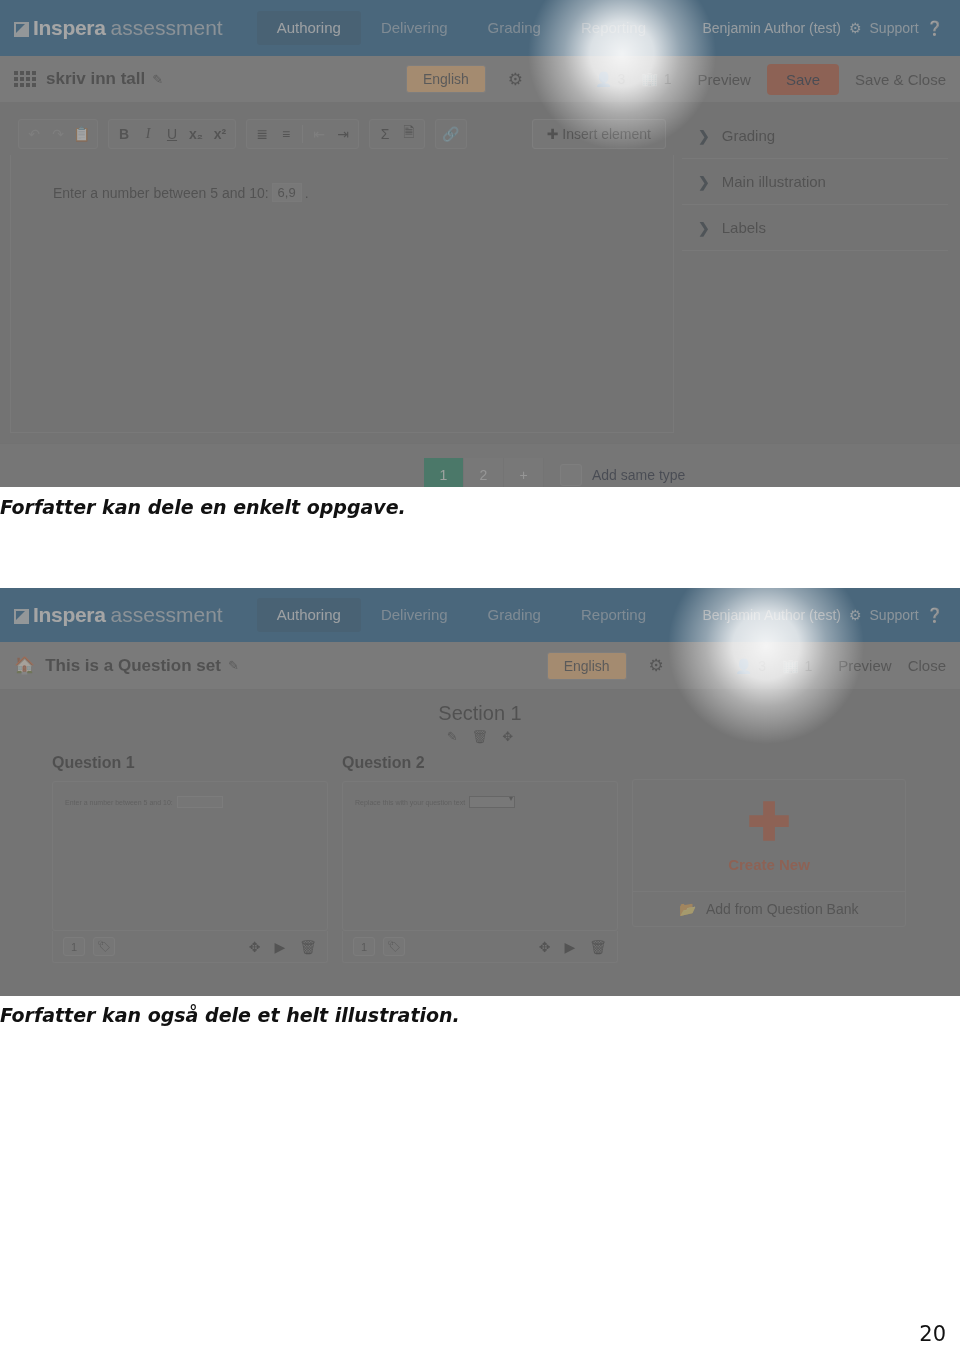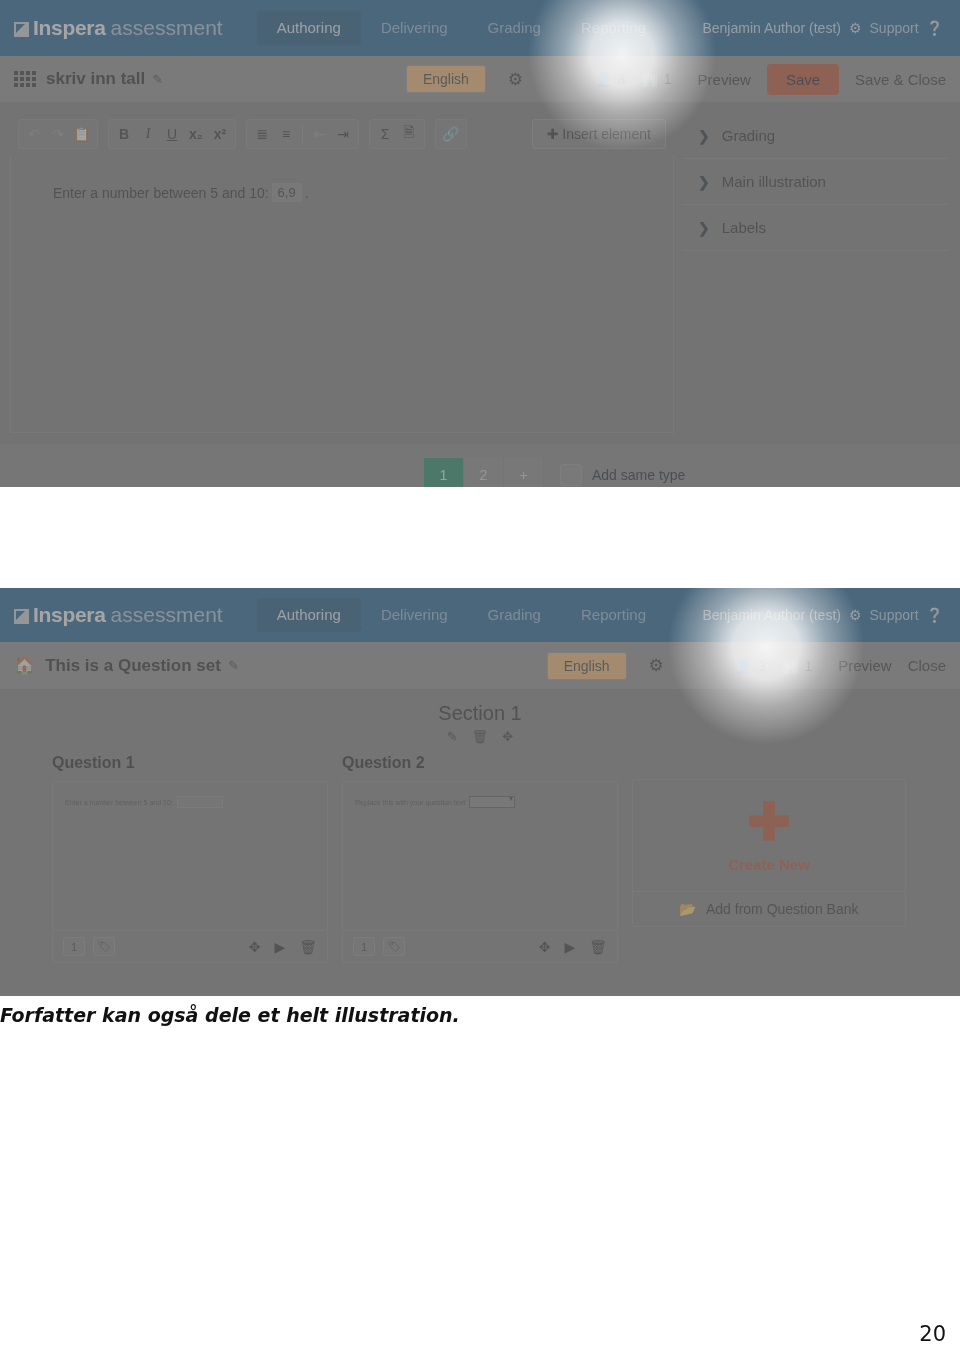--- a/index.html
+++ b/index.html
@@ -340,20 +340,21 @@
       <div class="ptab">2</div>
       <div class="ptab">+</div>
       <span class="addchk"></span>
       <span class="addlbl">Add same type</span>
     </div>
 
     <div class="veil"></div>
     <div class="spotlight spot1"></div>
   </div>
 
+  <div class="caption cap1">Forfatter kan dele en enkelt oppgave.</div>
 
   <div class="shot two">
 
     <div class="topnav">
       <div class="logo">
         <span class="logo-mark"></span>
         <span class="logo-strong">Inspera</span>
         <span class="logo-light">assessment</span>
       </div>
       <div class="nav-tabs">

